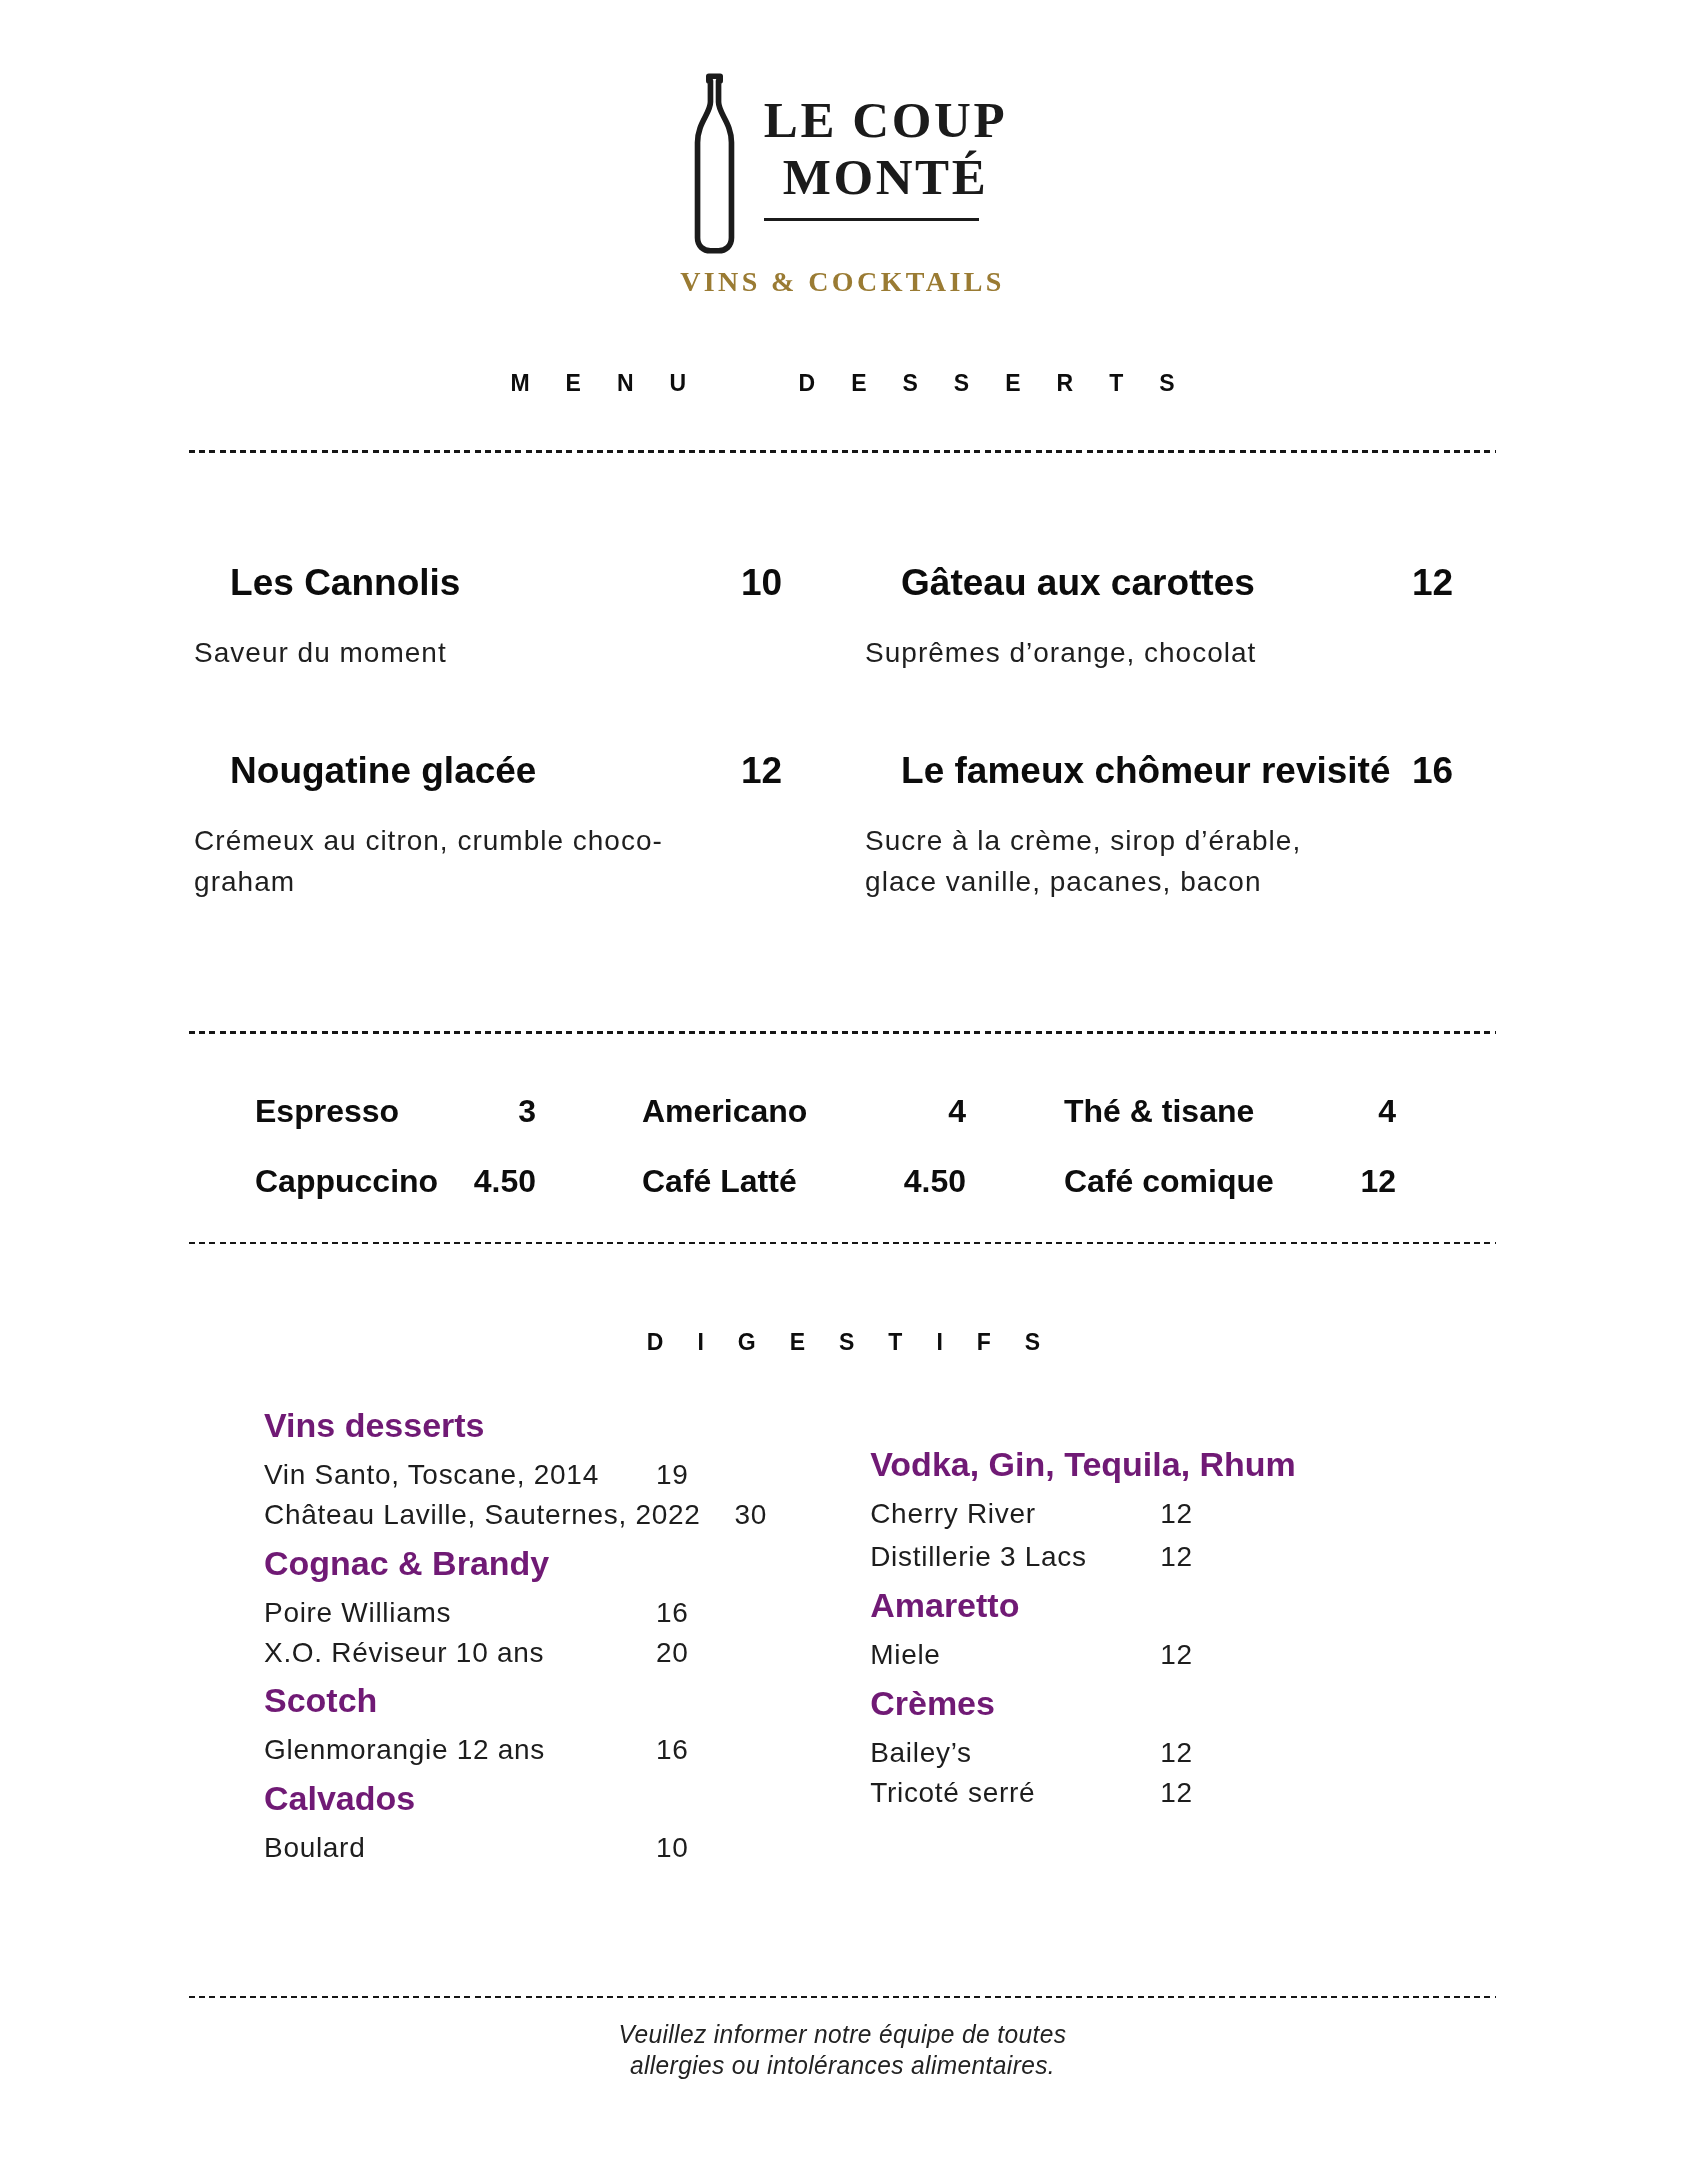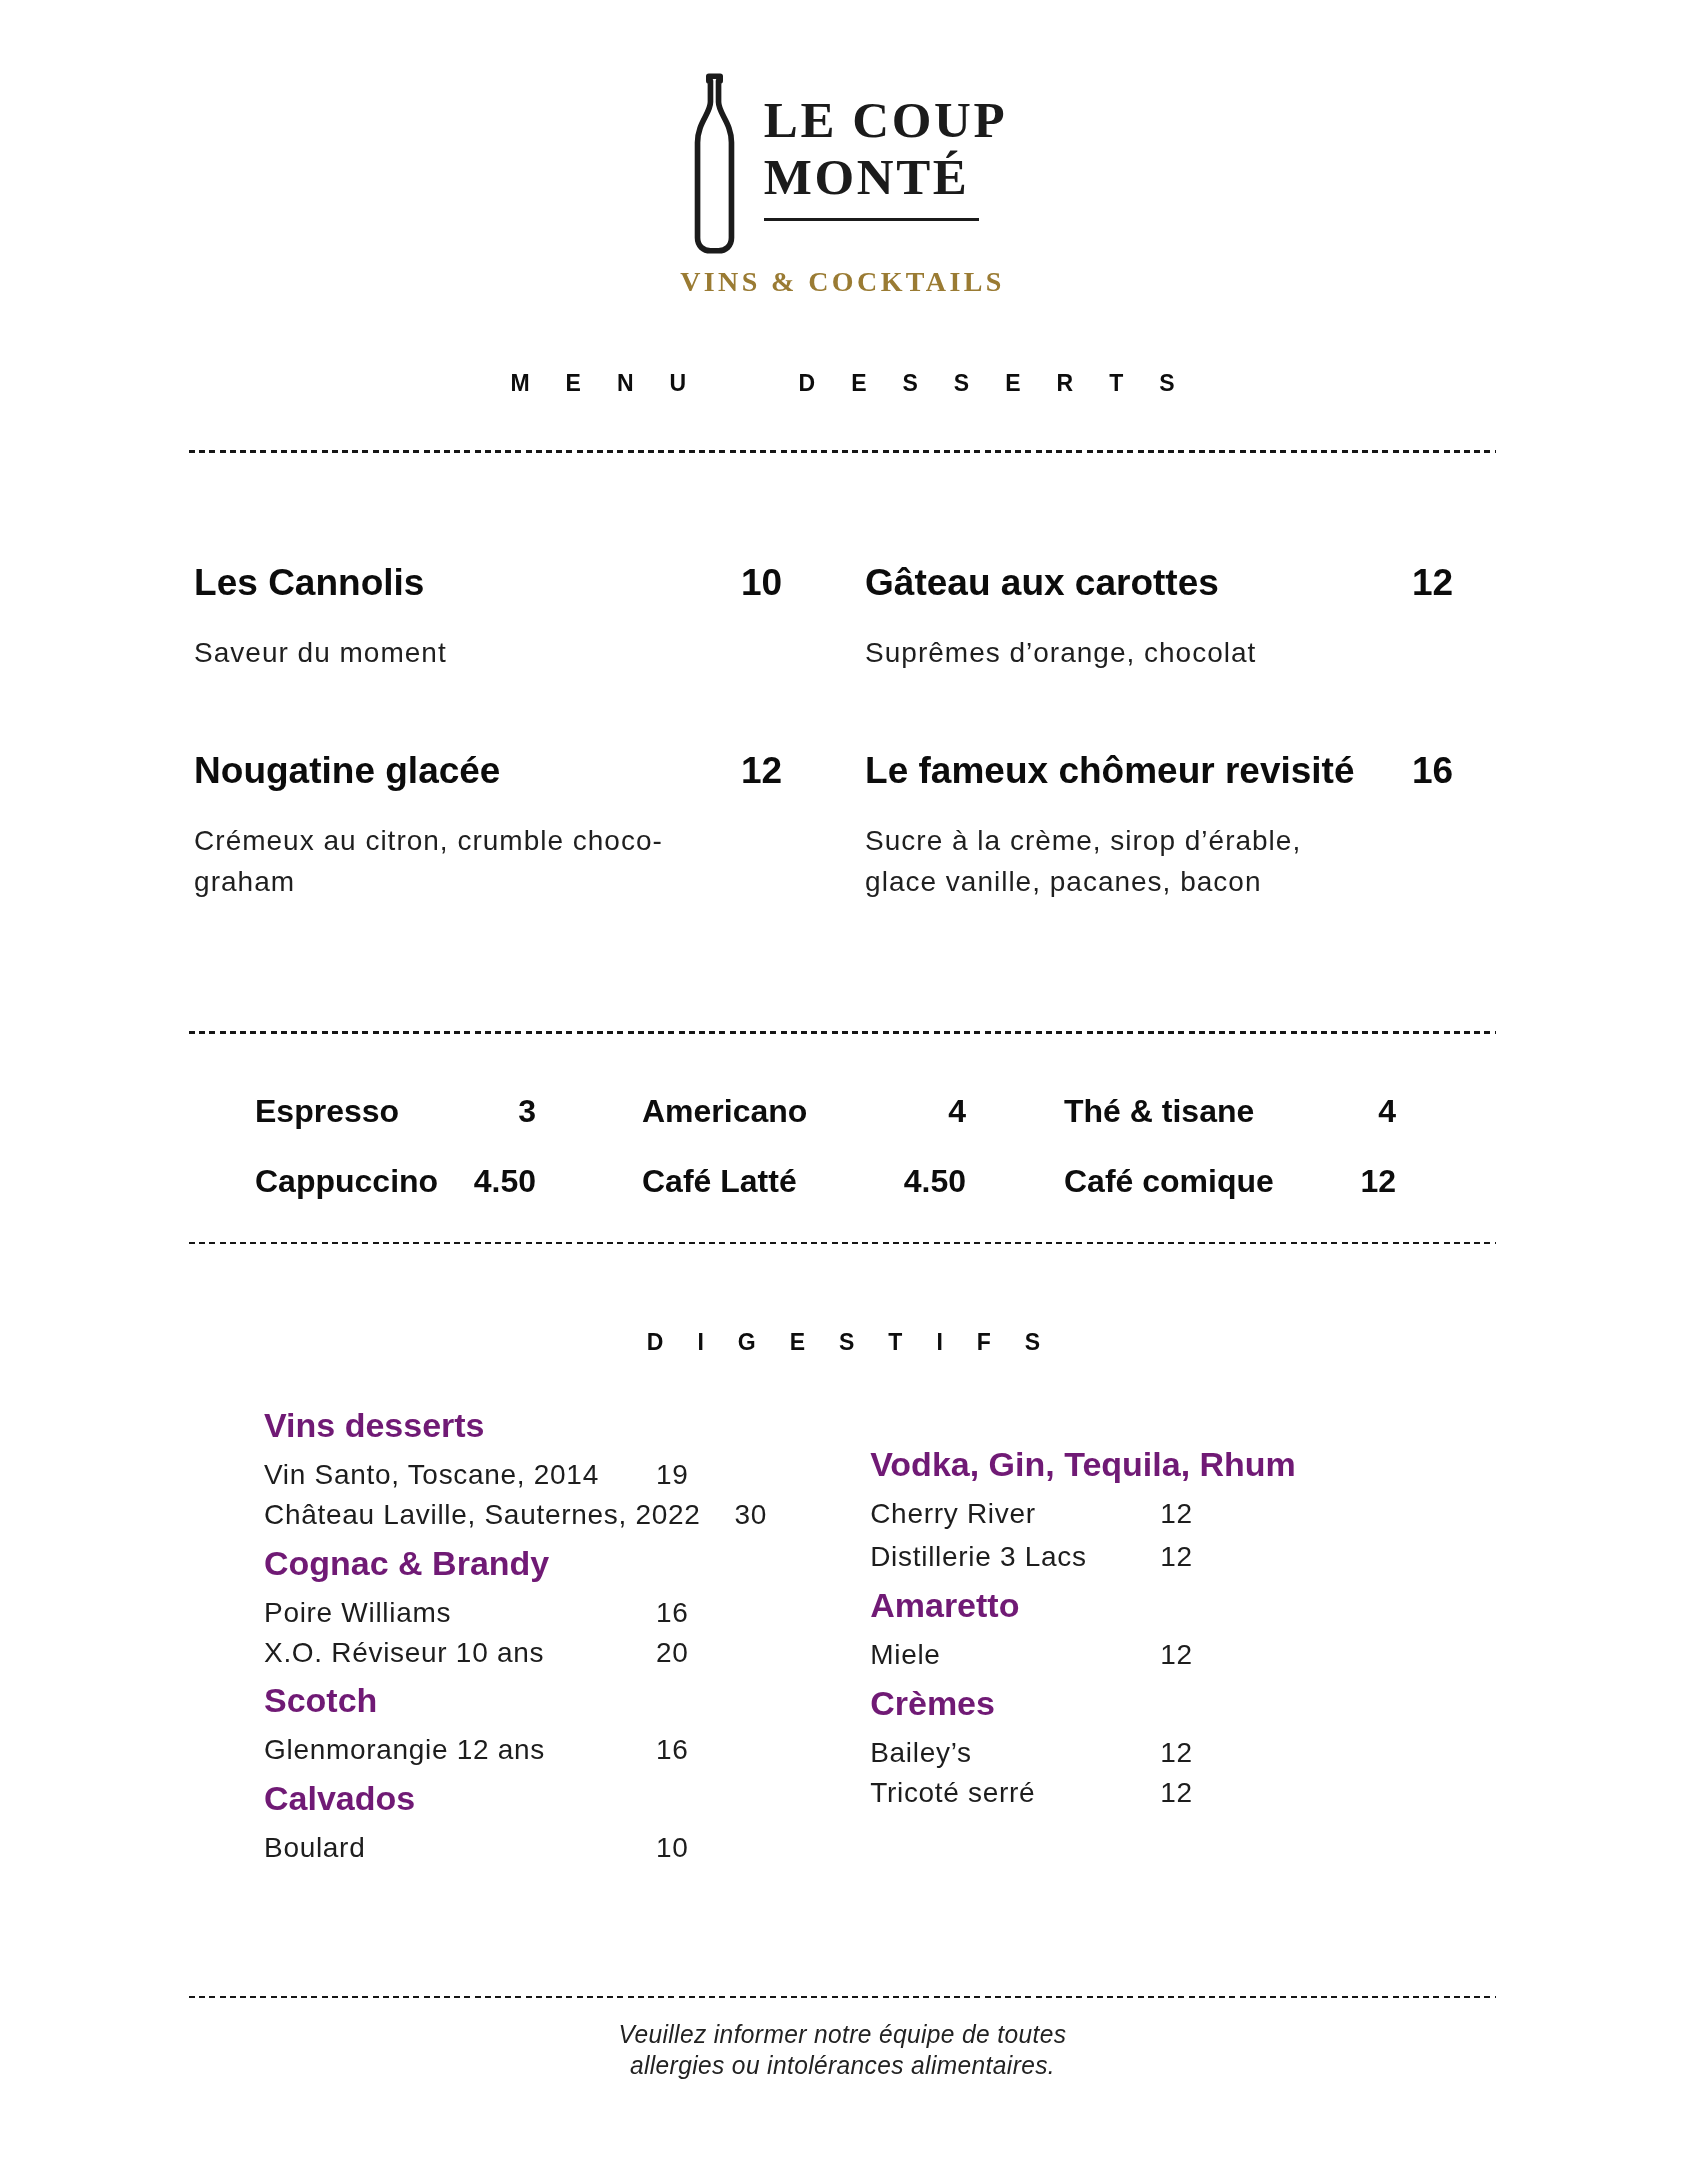--- a/index.html
+++ b/index.html
@@ -7,21 +7,21 @@
   body {
     width: 1685px; height: 2181px;
     font-family: "Liberation Sans", sans-serif;
     color: #141414;
     overflow: hidden;
   }
   .page { width: 1307px; margin: 0 auto; padding-top: 73px; }
 
   
   .logo-block { display: flex; flex-direction: column; align-items: center; }
-  .logo-row { display: flex; align-items: flex-start; gap: 13px; }
+  .logo-row { display: flex; align-items: flex-start; gap: 13px; text-align: center; }
   .bottle { width: 73px; height: 181px; }
   .brand-text { display: flex; flex-direction: column; padding-top: 19px; }
   .brand-line {
     font-family: "Liberation Serif", serif;
     font-weight: 700; font-size: 51px; line-height: 1.12;
     letter-spacing: 2.6px; color: #1b1b1b;
   }
   .brand-divider { height: 2.6px; background: #1b1b1b; width: 215px; margin-top: 12px; }
   .tagline {
     margin-top: 9px;
@@ -46,21 +46,21 @@
   .divider-3 { margin-top: 39px; }
   .divider-4 { margin-top: 124px; }
 
   
   .desserts {
     margin-top: 109px;
     display: grid; grid-template-columns: 588px 588px;
     column-gap: 83px; row-gap: 77px;
     padding-left: 5.1px;
   }
-  .dessert-head { display: flex; justify-content: space-between; align-items: baseline; }
+  .dessert-head { display: flex; justify-content: space-between; align-items: baseline; margin-left: 36px; }
   .dessert-name { font-weight: 700; font-size: 37px; color: #0c0c0c; }
   .dessert-price { font-weight: 700; font-size: 37px; color: #0c0c0c; }
   .dessert-desc {
     margin-top: 29px; font-size: 28px; letter-spacing: 1px;
     line-height: 1.46; color: #1f1f1f; max-width: 494px;
   }
 
   
   .coffees { display: flex; margin-top: 56px; margin-left: 66px; }
   .coffee-col { display: flex; flex-direction: column; row-gap: 27px; }

